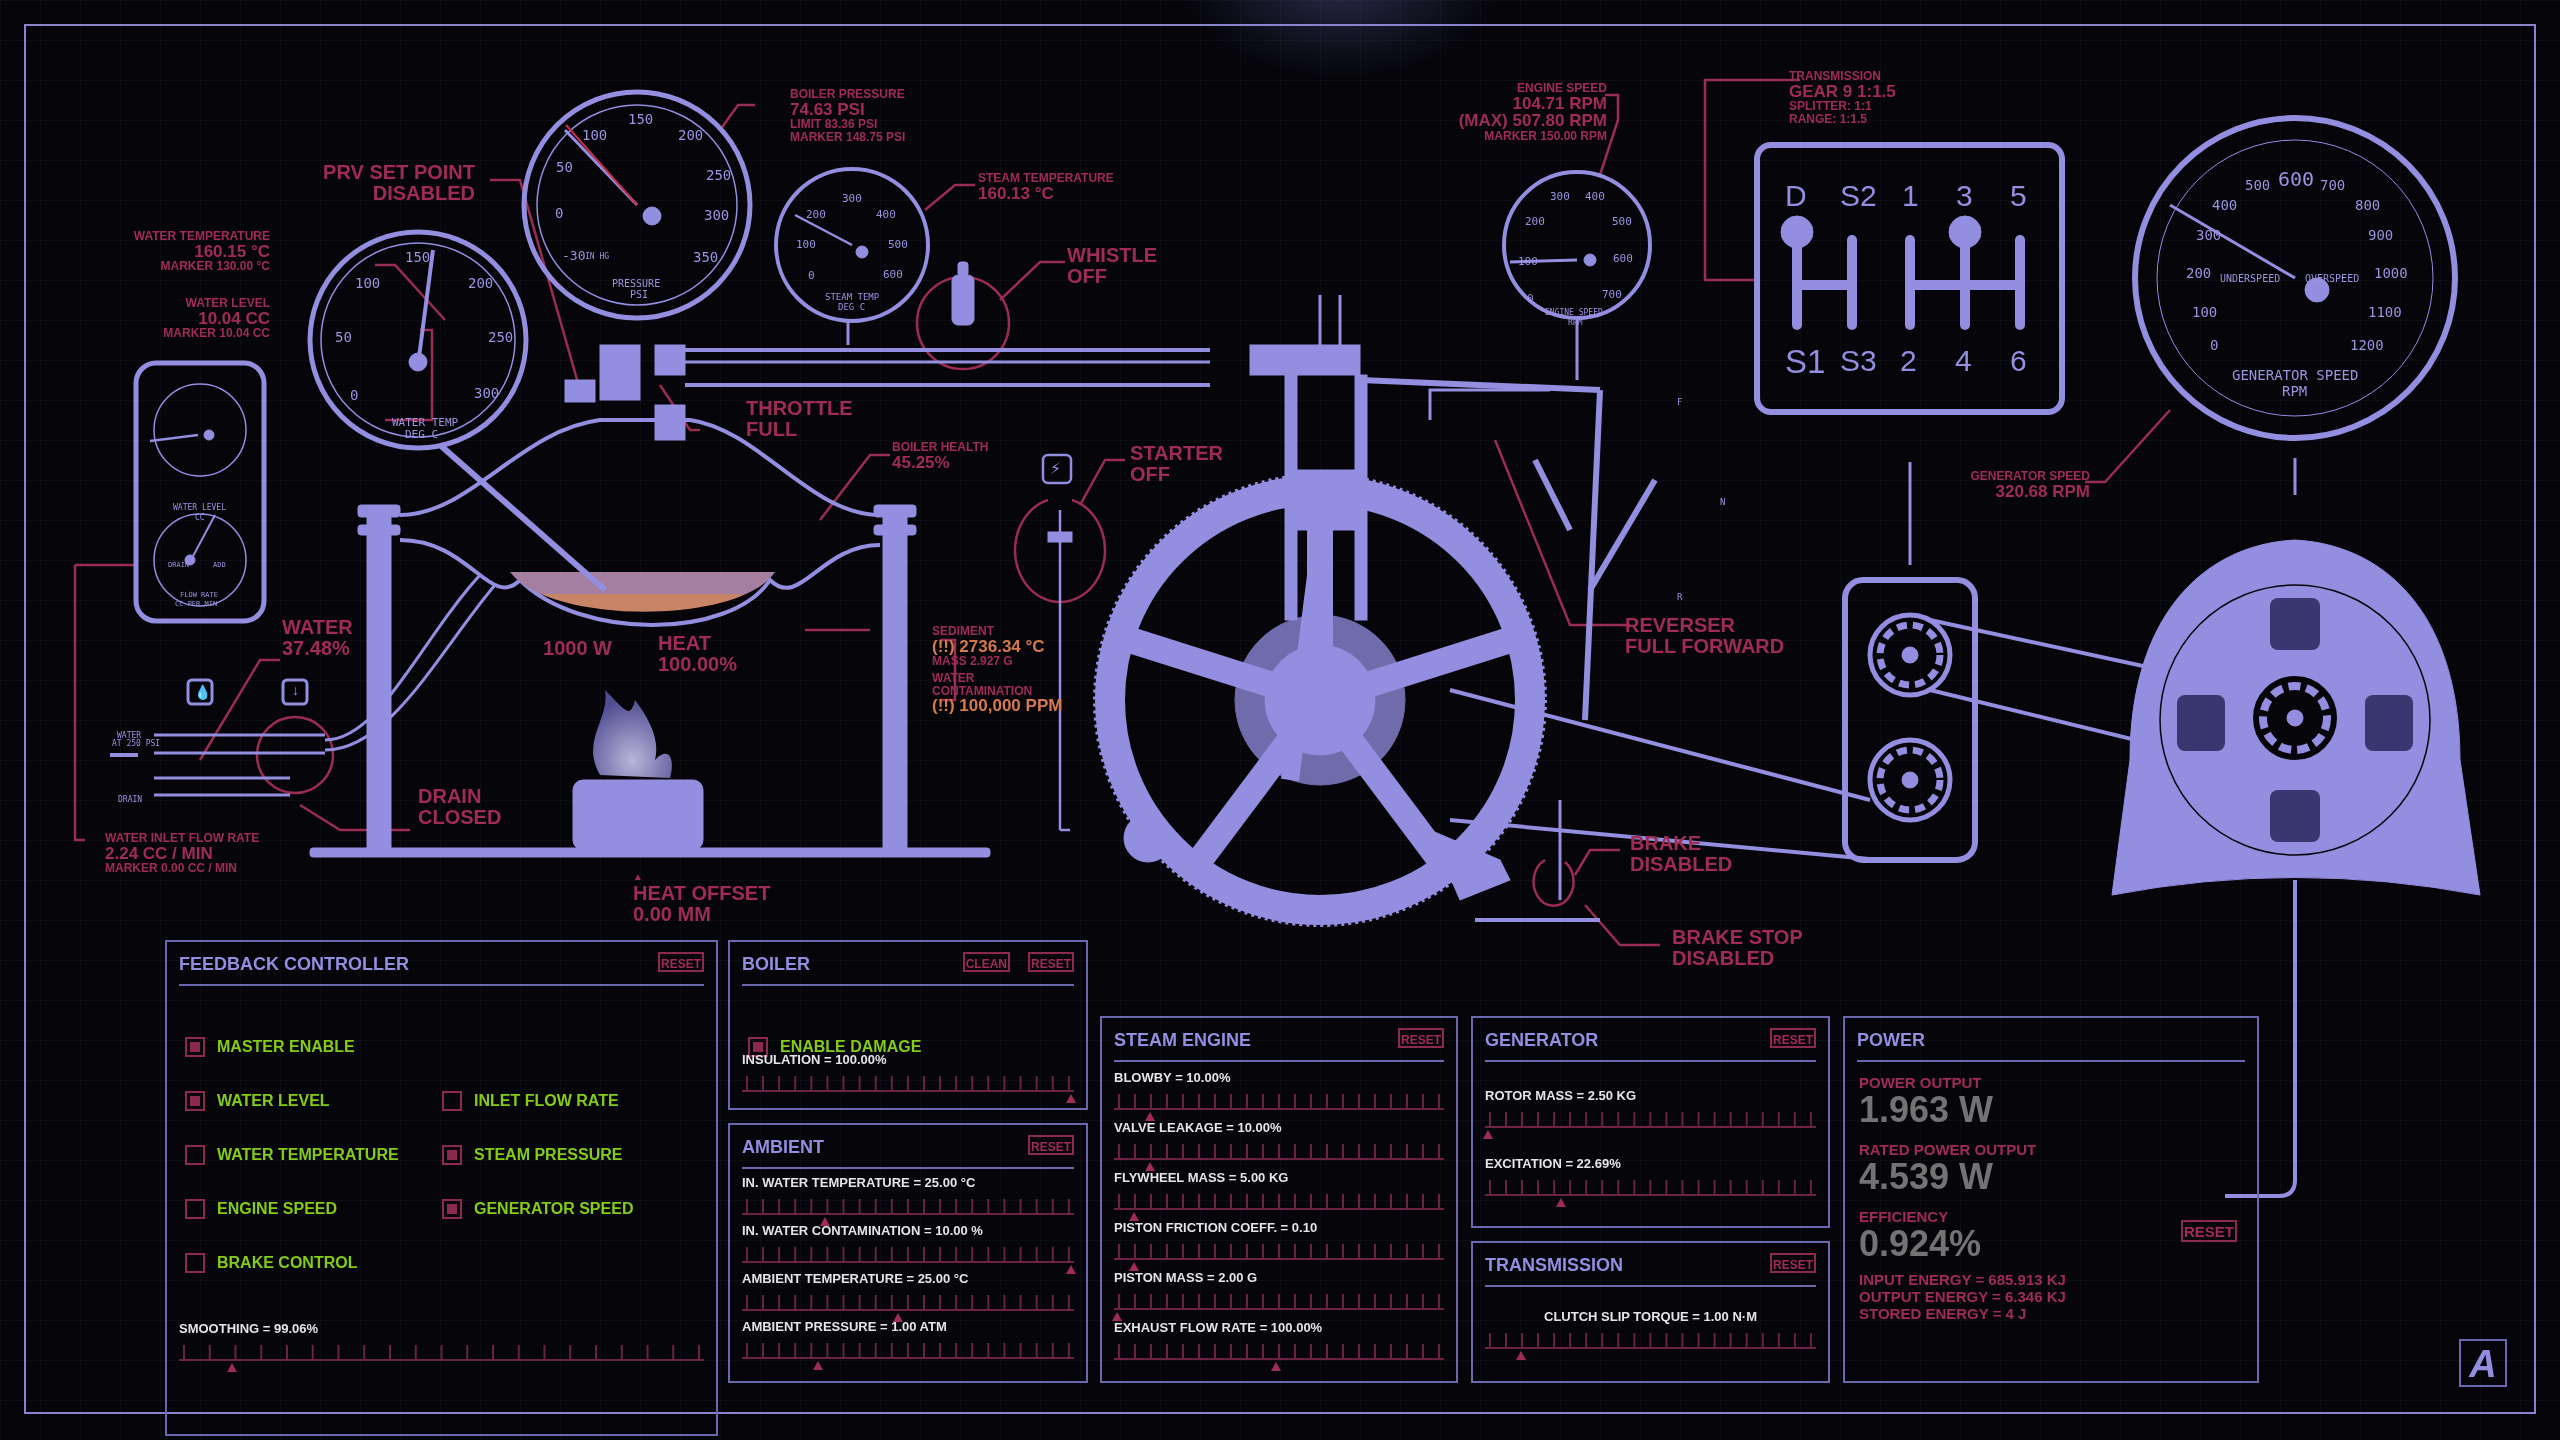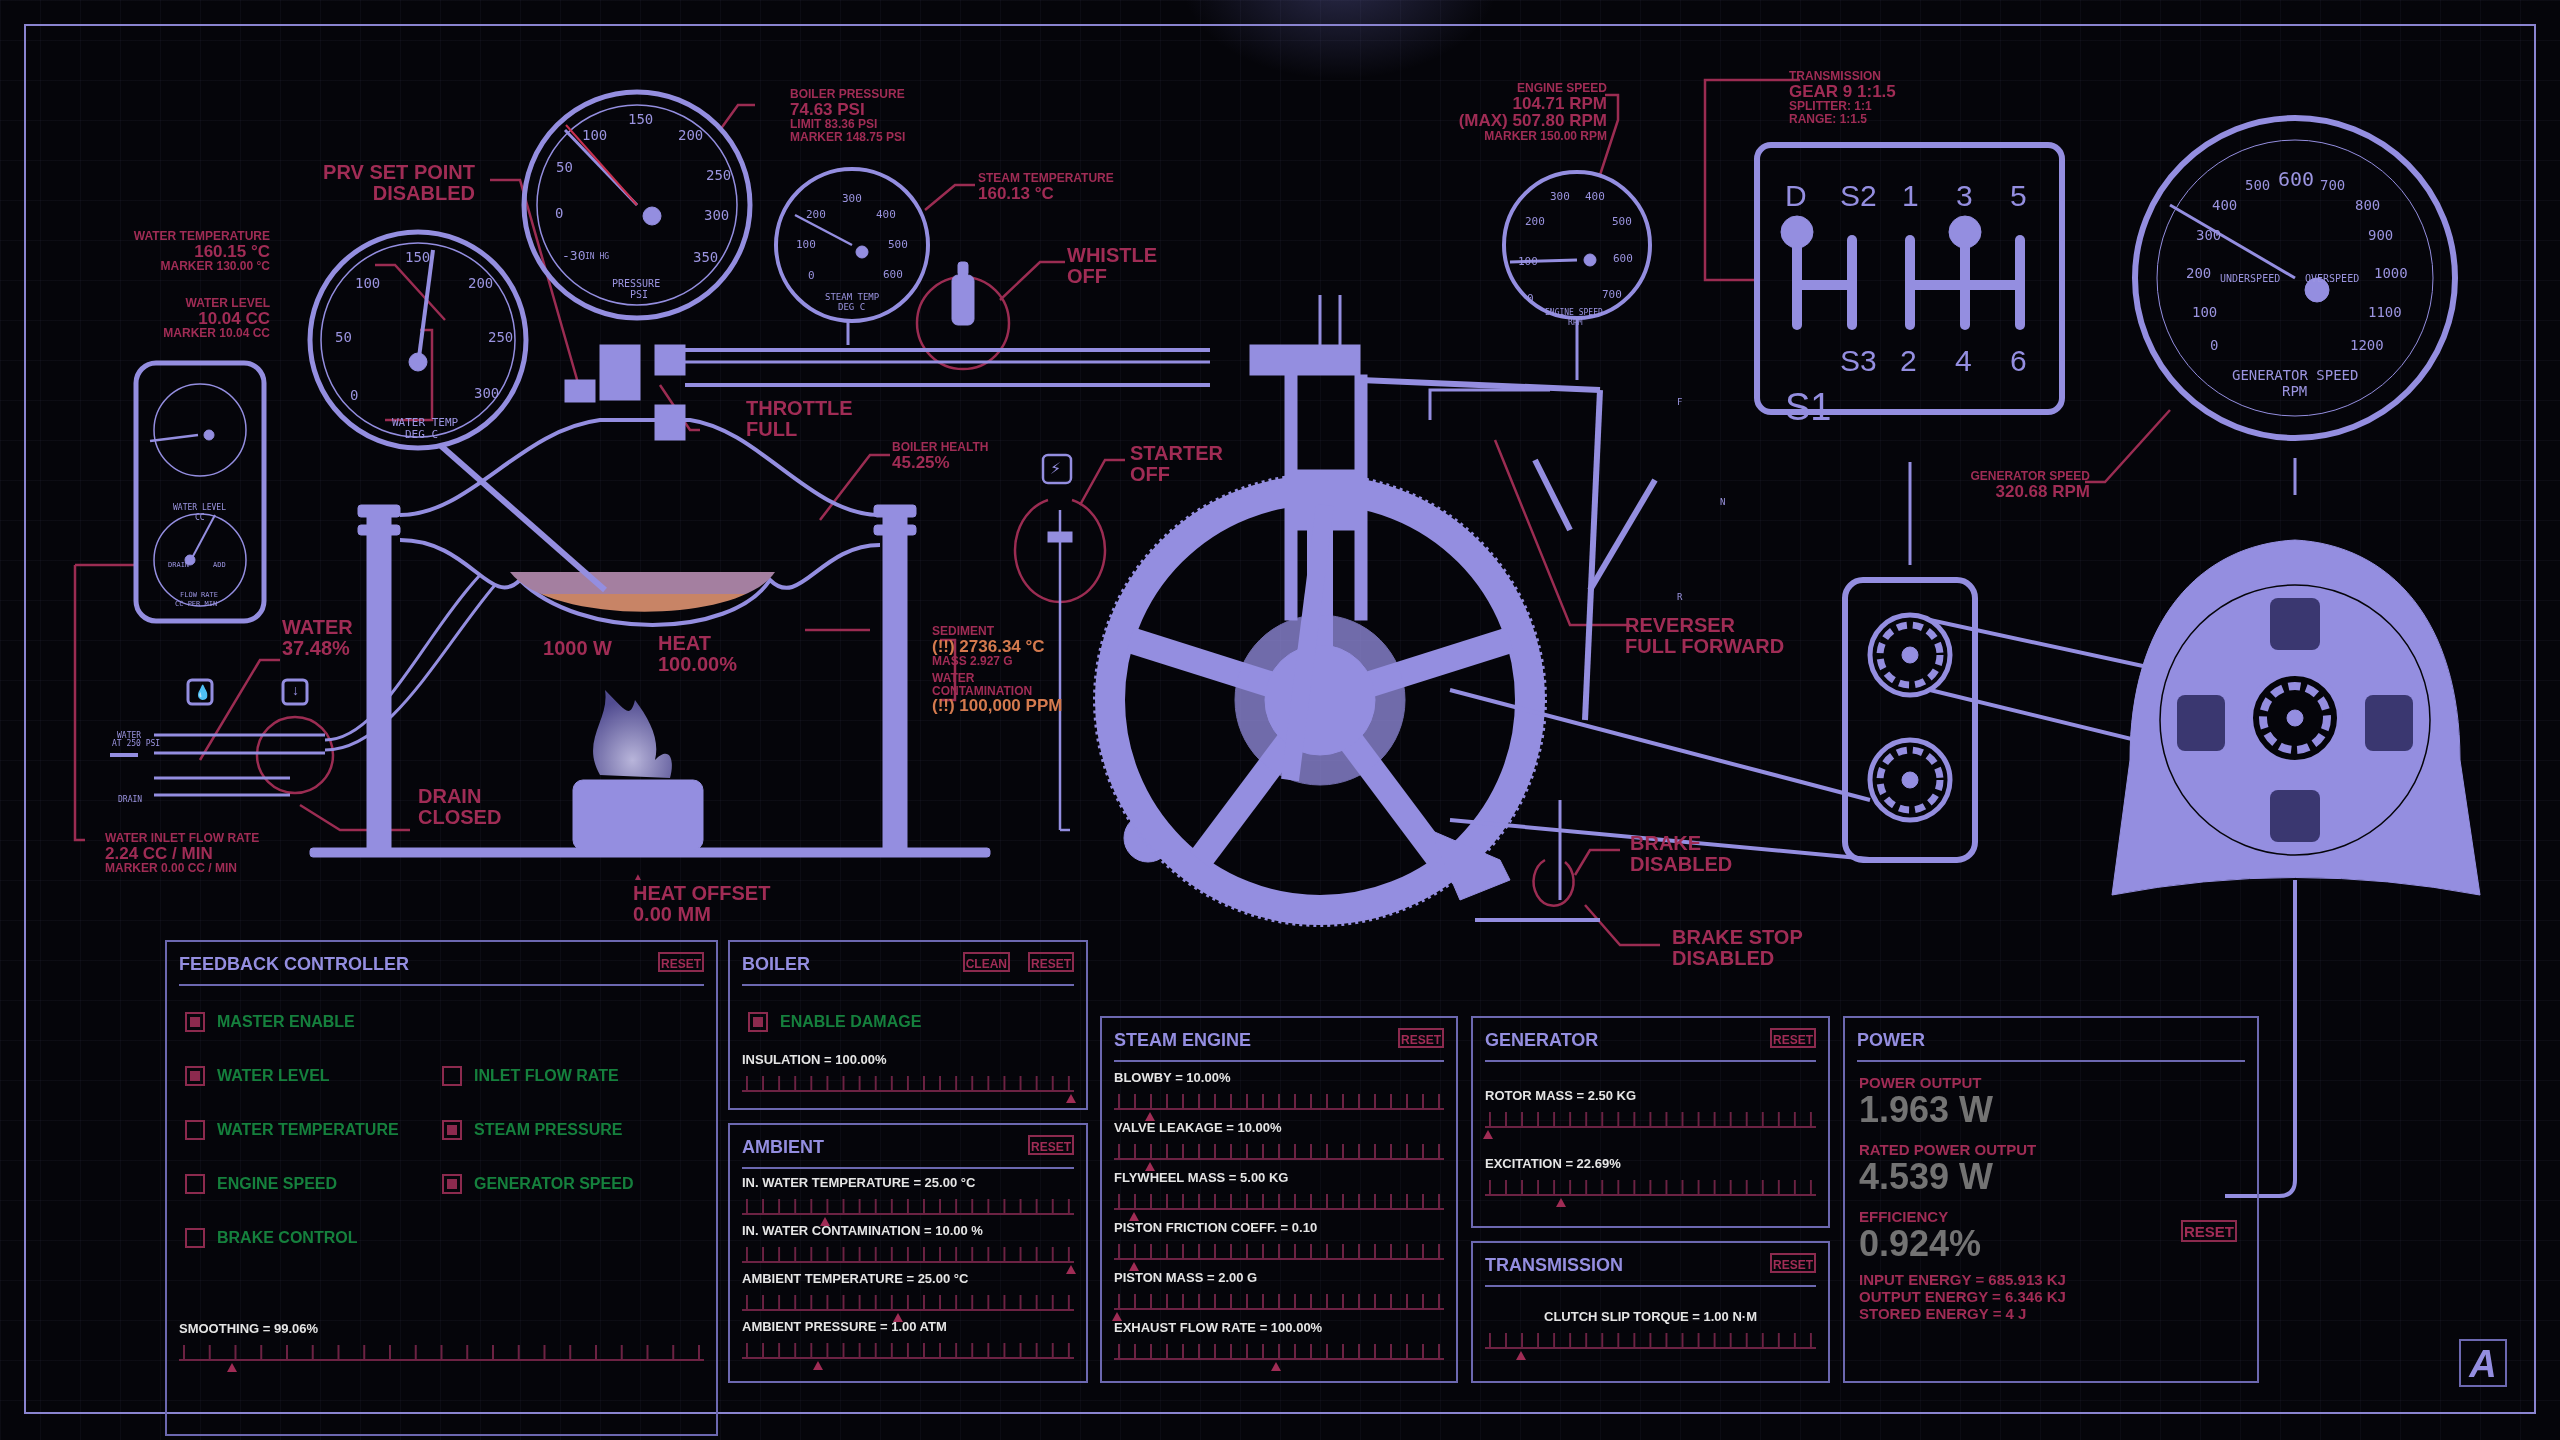--- a/index.html
+++ b/index.html
@@ -13,21 +13,21 @@
   .lbl{position:absolute;color:#a02c55;font-family:"Liberation Sans",sans-serif;font-weight:bold;text-transform:uppercase;line-height:1.05;white-space:nowrap;}
   .lbl.r{text-align:right;}
   .lbl .big{font-size:20px;}
   .lbl .med{font-size:17px;}
   .lbl .sm{font-size:12px;}
   .lbl .orange{color:#d47a4e;}
   .panel{position:absolute;border:2px solid #6c68b0;box-sizing:border-box;padding:0 24px;}
   .ptitle{position:absolute;left:12px;top:12px;color:#948ee0;font-size:18px;font-weight:bold;}
   .phr{position:absolute;left:12px;right:12px;top:42px;border-top:2px solid #6c68b0;}
   .btn{position:absolute;top:10px;height:20px;padding:0 1px;border:2px solid #8c2a4e;color:#a02c55;font-size:12px;line-height:20px;background:transparent;cursor:pointer;font-weight:bold;font-family:"Liberation Sans",sans-serif;}
-  .chk{position:absolute;display:flex;align-items:center;gap:12px;font-size:16px;color:#15803d;}
+  .chk{position:absolute;display:flex;align-items:center;gap:12px;font-size:16px;color:#84cc16;margin-top:25px;}
   .box{width:16px;height:16px;border:2px solid #8c2a4e;position:relative;}
   .box.on::after{content:"";position:absolute;left:3px;top:3px;width:10px;height:10px;background:#8c2a4e;}
   .slider{position:absolute;left:12px;right:12px;}
   .slider .stxt{font-size:13px;color:#e5e5e5;height:20px;}
   .slider .ticks{height:14px;margin:4px 4px 0 4px;background-image:linear-gradient(90deg,#6c2243 2px,transparent 2px);background-size:calc((100% - 2px)/20) 100%;}
   .slider .line{height:2px;background:#6c2243;}
   .slider .thumb{position:relative;height:12px;}
   .slider .thumb span{position:absolute;top:2px;width:0;height:0;border-left:5px solid transparent;border-right:5px solid transparent;border-bottom:9px solid #a02c55;transform:translateX(-5px);}
   .pw .plab{font-size:15px;color:#a02c55;}
   .pw .pval{font-size:36px;color:#737373;margin-top:-2px;}
@@ -344,21 +344,21 @@
       <path d="M2295 880 L2295 1180 Q2295 1196 2279 1196 L2225 1196" fill="none" stroke-width="4"></path>
     </g>
   </g>
 </svg>
 
 <div class="lbl" style="left:1785px;top:180px;color:#948ee0;font-size:30px;font-weight:normal;">D</div>
 <div class="lbl" style="left:1840px;top:180px;color:#948ee0;font-size:30px;font-weight:normal;">S2</div>
 <div class="lbl" style="left:1902px;top:180px;color:#948ee0;font-size:30px;font-weight:normal;">1</div>
 <div class="lbl" style="left:1956px;top:180px;color:#948ee0;font-size:30px;font-weight:normal;">3</div>
 <div class="lbl" style="left:2010px;top:180px;color:#948ee0;font-size:30px;font-weight:normal;">5</div>
-<div class="lbl" style="left:1785px;top:345px;color:#948ee0;font-size:38px;font-weight:normal;margin-top:43px;">S1</div>
+<div class="lbl" style="left:1785px;top:345px;color:#948ee0;font-size:33px;font-weight:normal;">S1</div>
 <div class="lbl" style="left:1840px;top:345px;color:#948ee0;font-size:30px;font-weight:normal;">S3</div>
 <div class="lbl" style="left:1900px;top:345px;color:#948ee0;font-size:30px;font-weight:normal;">2</div>
 <div class="lbl" style="left:1955px;top:345px;color:#948ee0;font-size:30px;font-weight:normal;">4</div>
 <div class="lbl" style="left:2010px;top:345px;color:#948ee0;font-size:30px;font-weight:normal;">6</div>
 
 <div style="position:absolute;left:255px;top:715px;width:80px;height:80px;border-radius:50%;cursor:pointer;"></div>
 <div style="position:absolute;left:917px;top:277px;width:92px;height:92px;border-radius:50%;cursor:pointer;"></div>
 <div style="position:absolute;left:1015px;top:495px;width:90px;height:104px;border-radius:50%;cursor:pointer;"></div>
 <div style="position:absolute;left:1535px;top:840px;width:50px;height:50px;border-radius:50%;cursor:pointer;"></div>
 <div style="position:absolute;left:1757px;top:145px;width:305px;height:267px;cursor:pointer;"></div>

